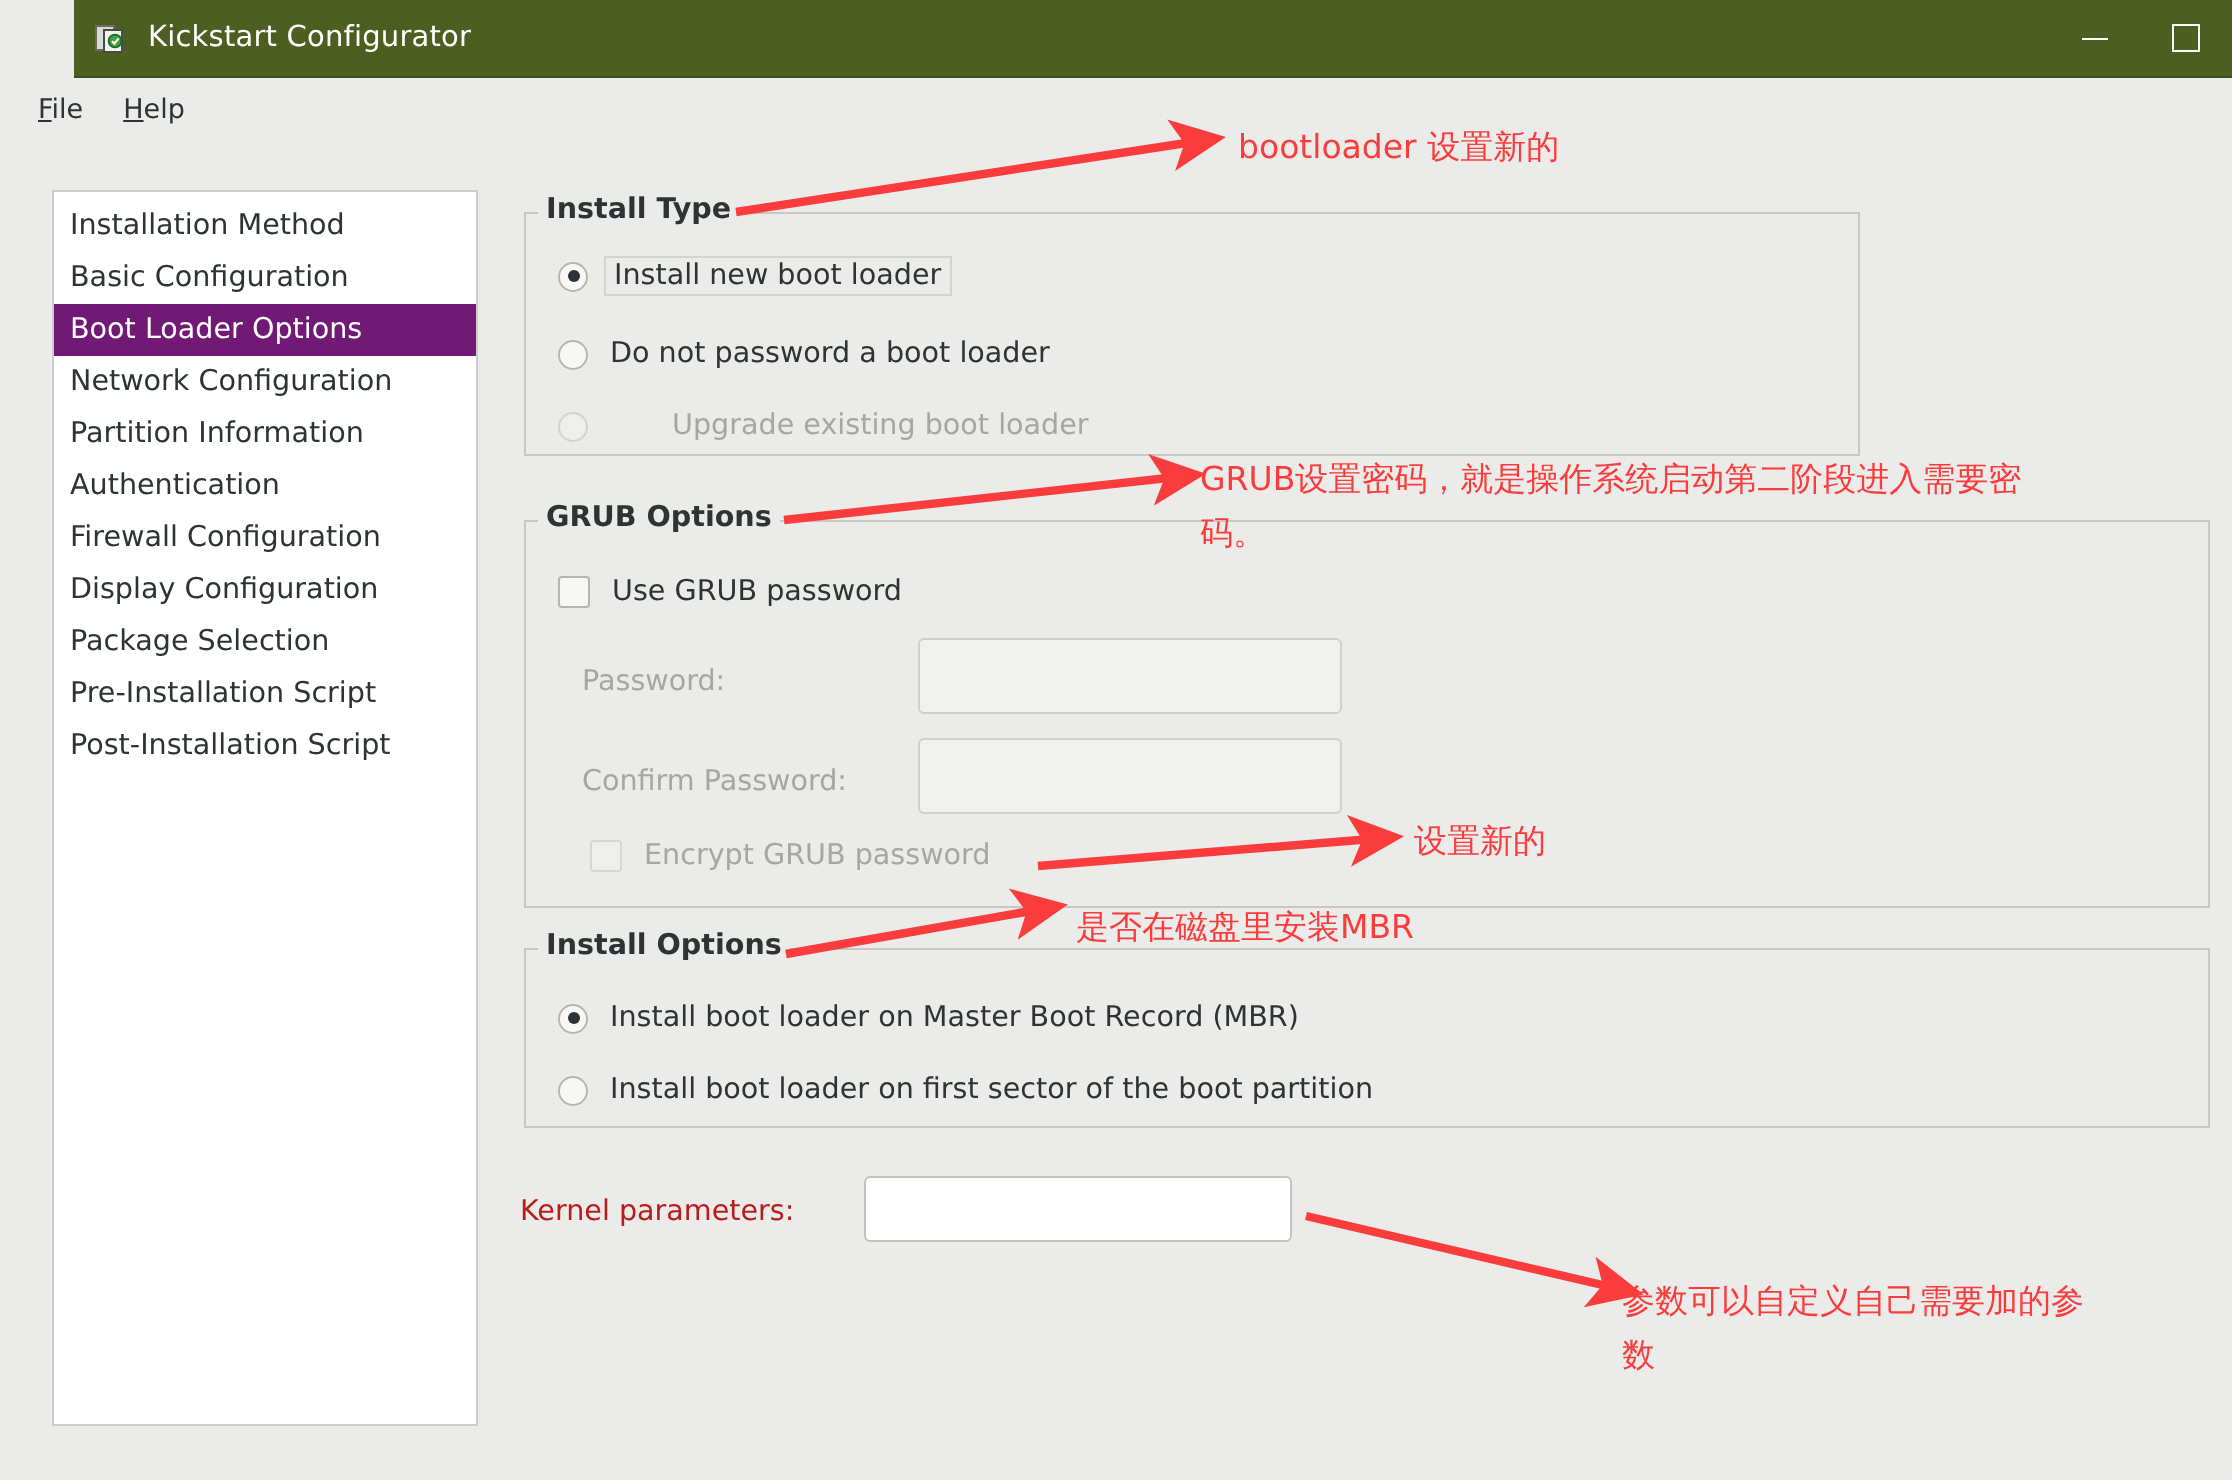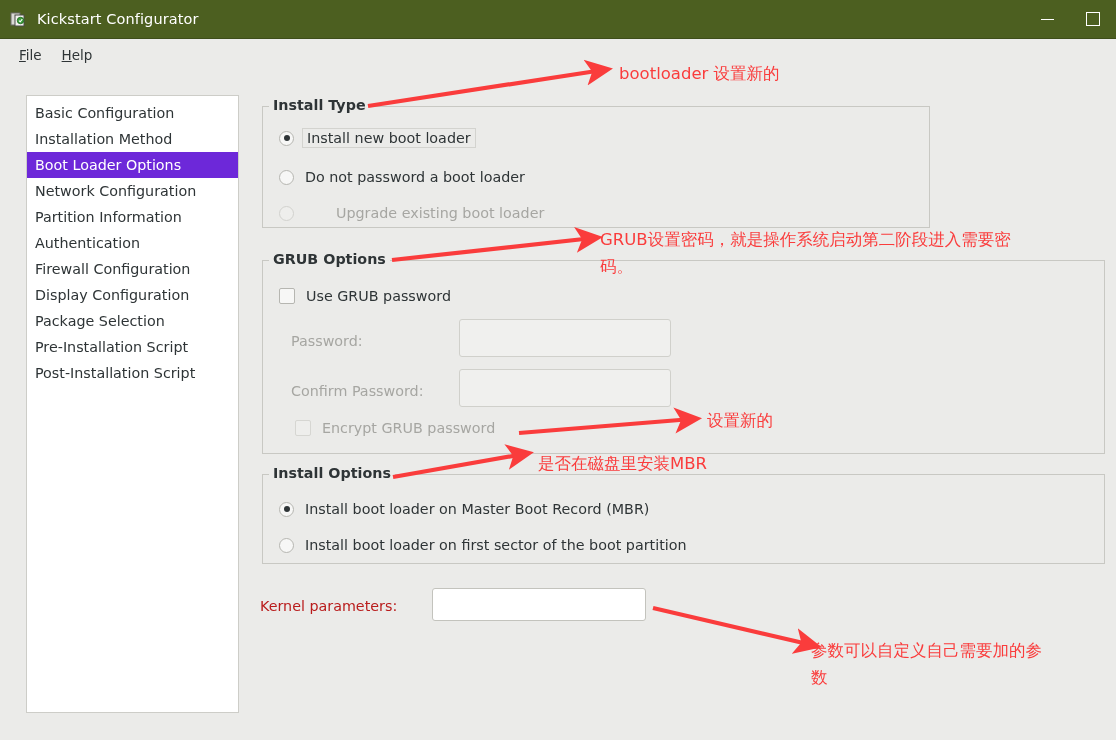--- a/index.html
+++ b/index.html
@@ -16,20 +16,21 @@
   }
 
   
   #titlebar {
     height: 38px;
     background: #4c5f20;
     display: flex;
     align-items: center;
     position: relative;
     border-bottom: 1px solid #3e4e1a;
+    margin-left: 37px;
   }
   #titlebar .tb-icon {
     width: 18px;
     height: 18px;
     margin-left: 10px;
     margin-right: 9px;
     flex: 0 0 auto;
     position: relative;
   }
   #titlebar .tb-title {
@@ -111,21 +112,21 @@
   .side-item {
     height: 26px;
     line-height: 26px;
     padding-left: 8px;
     font-size: 14.3px;
     color: #2e3436;
     white-space: nowrap;
     cursor: default;
   }
   .side-item.selected {
-    background: #6d28d9;
+    background: #701a75;
     color: #ffffff;
   }
 
   
   .group {
     position: absolute;
     border: 1px solid #c8c8c3;
     box-sizing: border-box;
   }
   .group > .legend {
@@ -269,22 +270,22 @@
     <u>F</u><span>ile</span>
   </div>
   <div class="menu-item">
     <u>H</u><span>elp</span>
   </div>
 </div>
 
 <div id="main">
 
   <div id="sidebar">
+    <div class="side-item">Installation Method</div>
     <div class="side-item">Basic Configuration</div>
-    <div class="side-item">Installation Method</div>
     <div class="side-item selected">Boot Loader Options</div>
     <div class="side-item">Network Configuration</div>
     <div class="side-item">Partition Information</div>
     <div class="side-item">Authentication</div>
     <div class="side-item">Firewall Configuration</div>
     <div class="side-item">Display Configuration</div>
     <div class="side-item">Package Selection</div>
     <div class="side-item">Pre-Installation Script</div>
     <div class="side-item">Post-Installation Script</div>
   </div>

